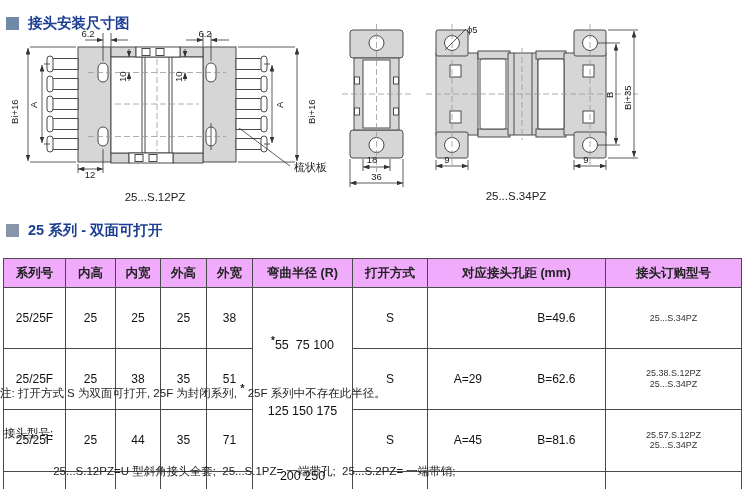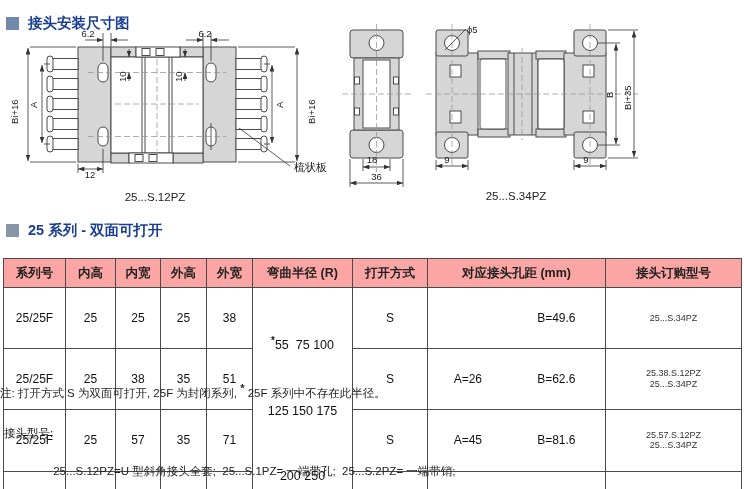--- a/index.html
+++ b/index.html
@@ -15,21 +15,21 @@
   .bullet1{background:#7189a9;}
   .bullet2{background:#8895a8;}
   svg text{font-family:"Liberation Sans","DejaVu Sans",sans-serif;font-size:9.5px;fill:#222;}
   svg text.cap{font-size:11.5px;}
   svg text.cn{font-size:11px;}
   .d1{position:absolute;left:2px;top:25px;}
   .d2{position:absolute;left:336px;top:22px;}
   table{position:absolute;left:3px;top:258px;width:738px;border-collapse:collapse;
     table-layout:fixed;font-size:12px;color:#111;}
   th,td{border:1px solid #4a4a4a;text-align:center;padding:0;overflow:hidden;}
-  th{height:28px;background:#fca5a5;font-size:12.5px;font-weight:bold;color:#222;}
+  th{height:28px;background:#f0abfc;font-size:12.5px;font-weight:bold;color:#222;}
   td{height:22px;}
   td.bend{font-size:12.5px;line-height:1.75;}
   .star{font-weight:bold;font-size:10px;vertical-align:super;}
   td.order{font-size:9px;line-height:1.2;color:#333;}
   .ab{display:flex;width:100%;justify-content:center;}
   .ab .acol{flex:0 0 45%;text-align:center;}
   .ab .bcol{flex:1;text-align:center;}
   .note{position:absolute;left:0;top:382px;font-size:11.5px;color:#222;}
   .note .star{font-size:11px;}
   .footer{position:absolute;left:4px;top:424px;font-size:11.5px;color:#222;
@@ -303,33 +303,33 @@
     </tr>
     <tr>
       <td>25/25F</td>
       <td>25</td>
       <td>38</td>
       <td>35</td>
       <td>51</td>
       <td>S</td>
       <td>
         <div class="ab">
-            <span class="acol">A=26</span>
+            <span class="acol">A=29</span>
             <span class="bcol">B=62.6</span>
           </div>
       </td>
       <td class="order">
         <div>25.38.S.12PZ</div>
           <div>25...S.34PZ</div>
       </td>
     </tr>
     <tr>
       <td>25/25F</td>
       <td>25</td>
-      <td>57</td>
+      <td>44</td>
       <td>35</td>
       <td>71</td>
       <td>S</td>
       <td>
         <div class="ab">
             <span class="acol">A=45</span>
             <span class="bcol">B=81.6</span>
           </div>
       </td>
       <td class="order">

